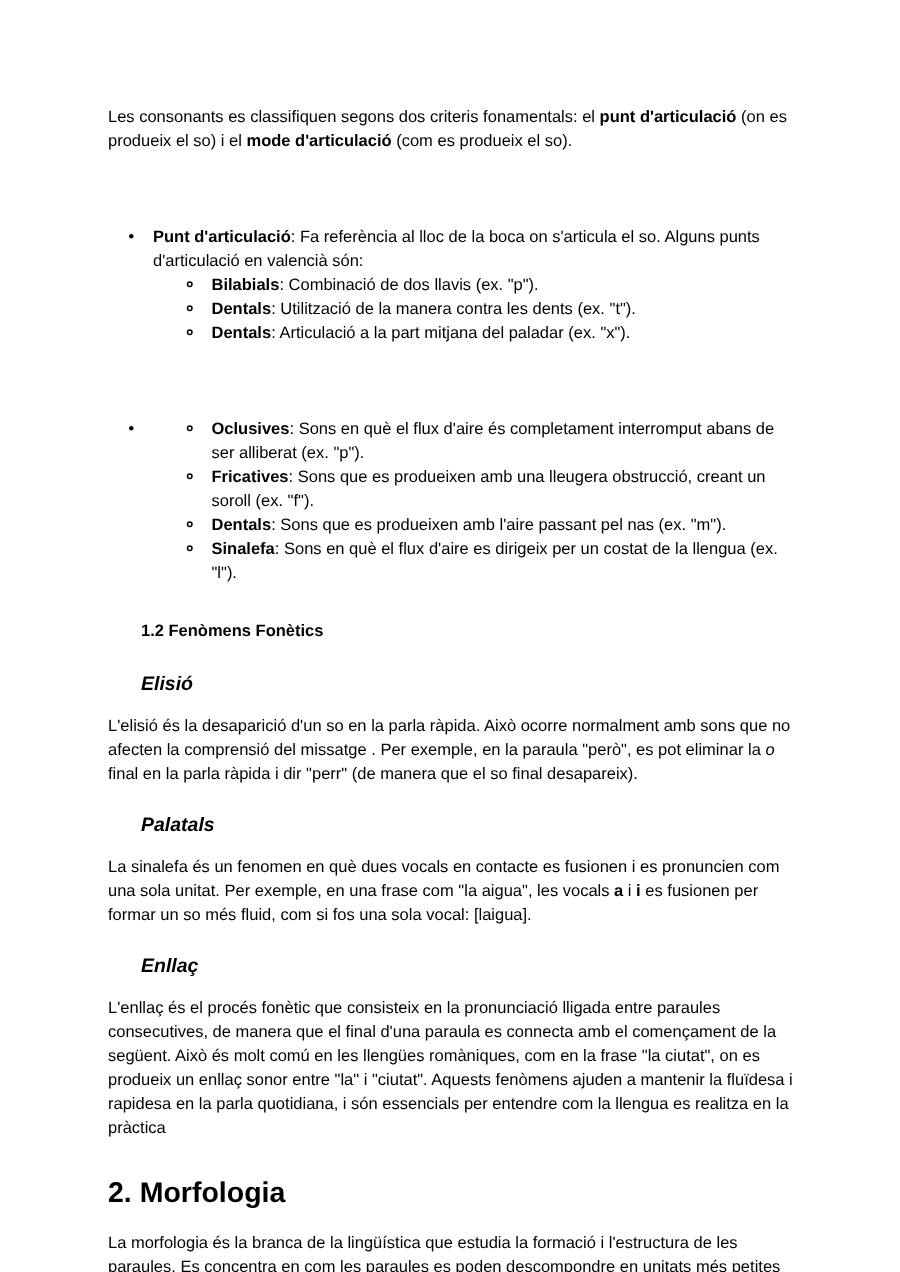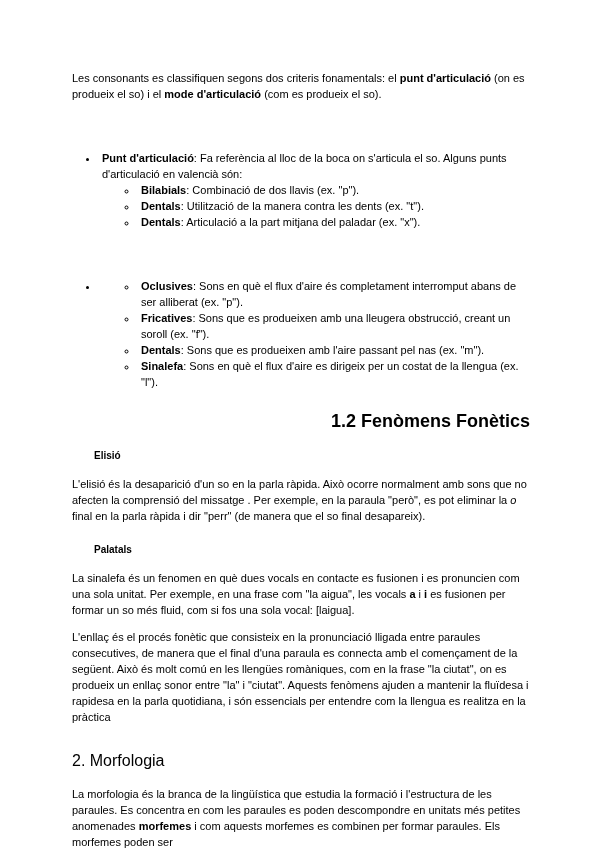--- a/index.html
+++ b/index.html
@@ -24,37 +24,37 @@
     padding-left: 27px;
   }
   ul.l1 > li { padding-left: 3px; margin-top: 48px; }
   ul.l2 {
     list-style-type: circle;
     margin: 0;
     padding-left: 36px;
   }
   ul.l2 > li { padding-left: 3px; }
   h2.doc-h2 {
-    font-size: 16px;
-    font-weight: normal;
+    font-size: 19px;
+    font-weight: bold;
     line-height: 20px;
     margin: 26px 0 15px 0;
   }
   h3.doc-h3 {
-    font-size: 18px;
+    font-size: 11px;
     font-weight: bold;
     line-height: 18px;
     margin: 22px 0 14px 22px;
-    text-align: right;
   }
   h4.doc-h4 {
-    font-size: 10px;
+    font-size: 13px;
     font-weight: bold;
     line-height: 16px;
     margin: 18px 0 12px 22px;
+    font-style: italic;
   }
   .rich b { font-weight: bold; }
   .rich i { font-style: italic; }
 </style>
 </head>
 <body>
 
 <div class="page">
 
   <p class="body rich"><span>Les consonants es classifiquen segons dos criteris fonamentals: el </span><span><b>punt d'articulació</b></span><span> (on es produeix el so) i el </span><span><b>mode d'articulació</b></span><span> (com  es produeix el so).</span></p>
@@ -96,20 +96,21 @@
 
 
   <h4 class="doc-h4">Elisió</h4>
 
   <p class="body rich"><span>L'elisió és la desaparició d'un so en la parla ràpida. Això ocorre normalment amb sons que no afecten la comprensió del missatge . Per exemple, en la paraula "però", es pot eliminar la </span><span><i>o</i></span><span> final en la parla ràpida i dir "perr" (de manera que el so final desapareix).</span></p>
 
   <h4 class="doc-h4">Palatals</h4>
 
   <p class="body rich"><span>La sinalefa és un fenomen en què dues vocals en contacte es fusionen i es pronuncien com una sola unitat. Per exemple, en una frase com "la aigua", les vocals </span><span><b>a</b></span><span> i </span><span><b>i</b></span><span> es fusionen per formar un so més fluid, com si fos una sola vocal: [laigua].</span></p>
 
+  <h4 class="doc-h4">Enllaç</h4>
 
   <p class="body rich"><span>L'enllaç és el procés fonètic que consisteix en la pronunciació lligada entre paraules consecutives, de manera que el final d'una paraula es connecta amb el començament de la següent. Això és molt comú en les llengües romàniques, com en la frase "la ciutat", on es produeix un enllaç sonor entre "la" i "ciutat". Aquests fenòmens ajuden a mantenir la fluïdesa i rapidesa en la parla quotidiana, i són essencials per entendre com la llengua es realitza en la pràctica</span></p>
 
   <h2 class="doc-h2">2. Morfologia</h2>
 
   <p class="body rich"><span>La morfologia és la branca de la lingüística que estudia la formació i l'estructura de les paraules. Es concentra en com les paraules es poden descompondre en unitats més petites anomenades </span><span><b>morfemes</b></span><span> i com  aquests morfemes es combinen per formar paraules. Els morfemes poden ser </span></p>
 
 </div>
 
 </body></html>

